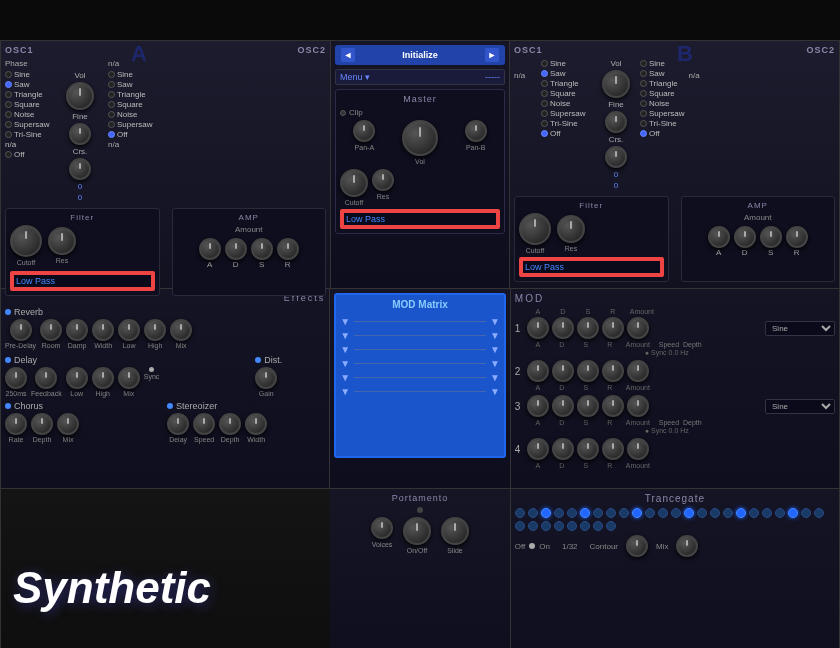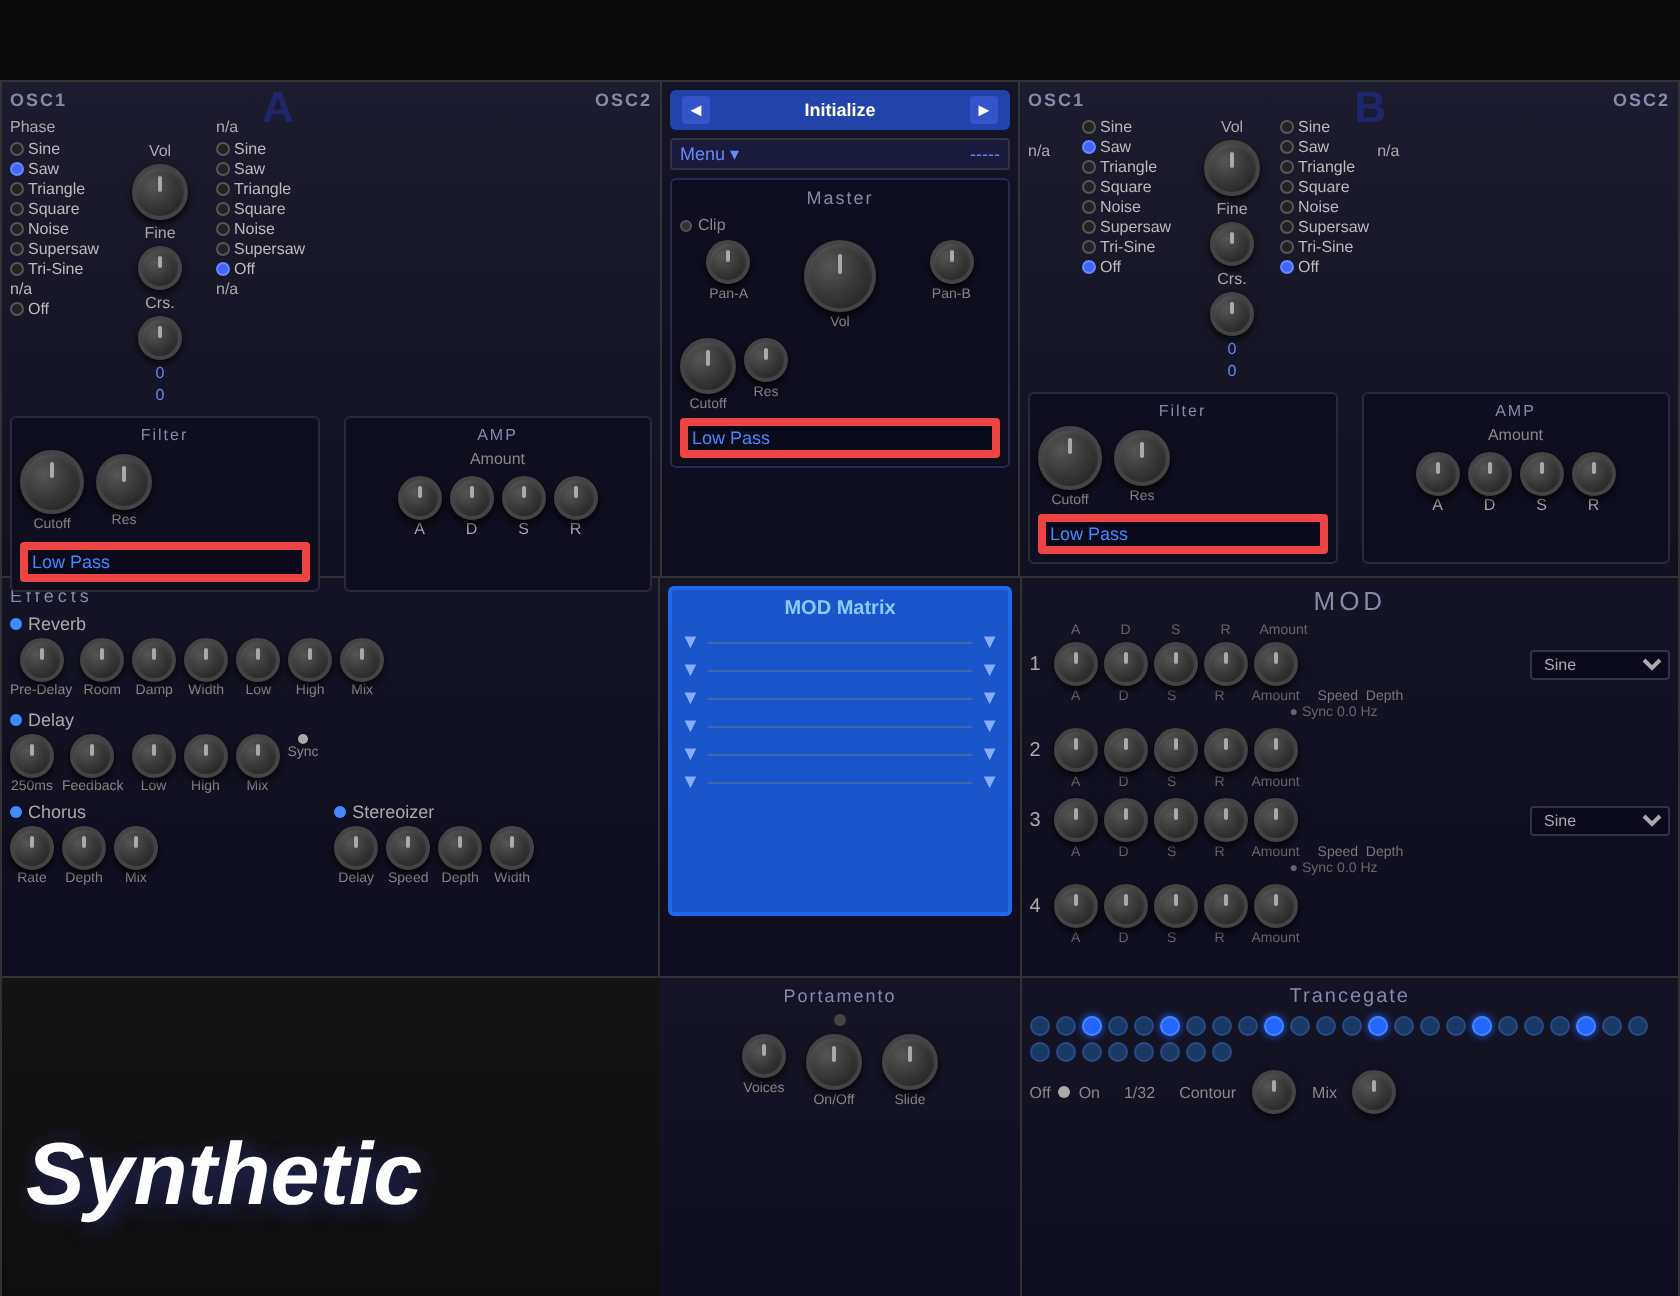--- a/index.html
+++ b/index.html
@@ -276,21 +276,21 @@
       height: 200px;
       border-bottom: 1px solid #333;
     }
     .effects-panel {
       width: 330px;
       background: linear-gradient(180deg, #141424 0%, #0e0e1e 100%);
       border-right: 1px solid #333;
       padding: 4px;
     }
     .effects-title {
-      text-align: left;
+      text-align: right;
       font-size: 9px;
       color: #8888aa;
       letter-spacing: 2px;
       margin-bottom: 4px;
     }
     .effect-row {
       margin-bottom: 6px;
     }
     .effect-label {
       font-size: 9px;
@@ -329,22 +329,21 @@
     }
 
     
     .mod-panel {
       width: 330px;
       background: linear-gradient(180deg, #141424 0%, #0e0e1e 100%);
       border-left: 1px solid #333;
       padding: 4px;
     }
     .mod-title {
-      text-align: center;
-      font-size: 13px;
+      font-size: 10px;
       color: #8888aa;
       letter-spacing: 2px;
       margin-bottom: 4px;
     }
     .mod-num {
       font-size: 10px;
       color: #aaa;
       width: 10px;
     }
     .mod-row-knobs {
@@ -903,20 +902,32 @@
             <div class="effect-knob-item">
               <div class="knob knob-sm"></div>
               <div class="effect-knob-label">Mix</div>
             </div>
             <div class="effect-knob-item">
               <div class="effect-sync-dot"></div>
               <div class="effect-knob-label">Sync</div>
             </div>
           </div>
         </div>
+        <div class="effect-half" style="max-width:70px;">
+          <div class="effect-label">
+            <div class="effect-dot"></div>
+            <span>Dist.</span>
+          </div>
+          <div class="effect-knobs">
+            <div class="effect-knob-item">
+              <div class="knob knob-sm"></div>
+              <div class="effect-knob-label">Gain</div>
+            </div>
+          </div>
+        </div>
       </div>
 
       <div class="two-effect-row" style="margin-top:4px;">
         <div class="effect-half">
           <div class="effect-label">
             <div class="effect-dot"></div>
             <span>Chorus</span>
           </div>
           <div class="effect-knobs">
             <div class="effect-knob-item">

